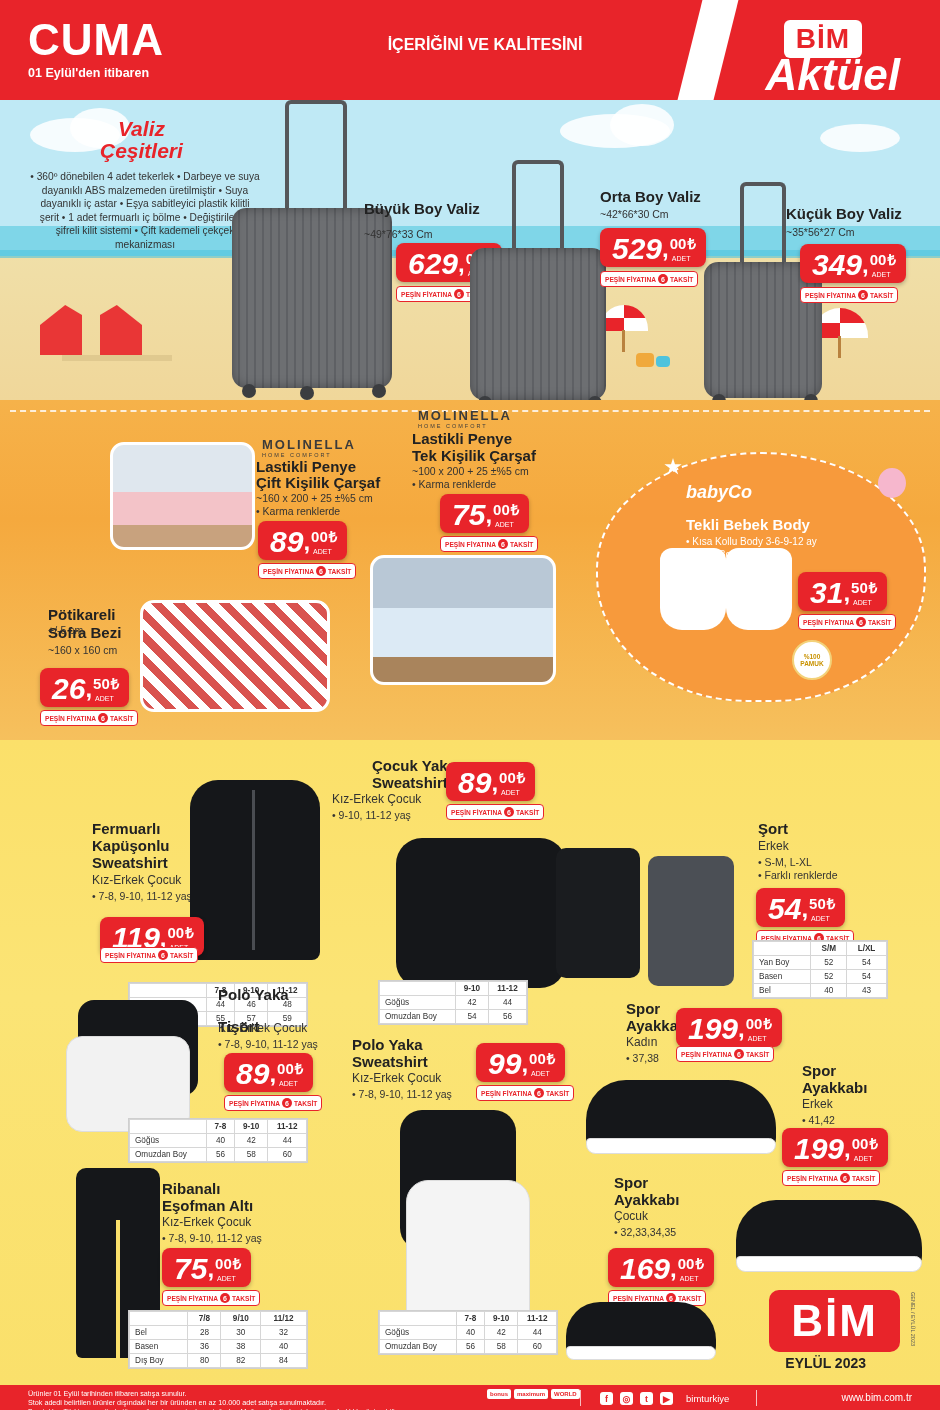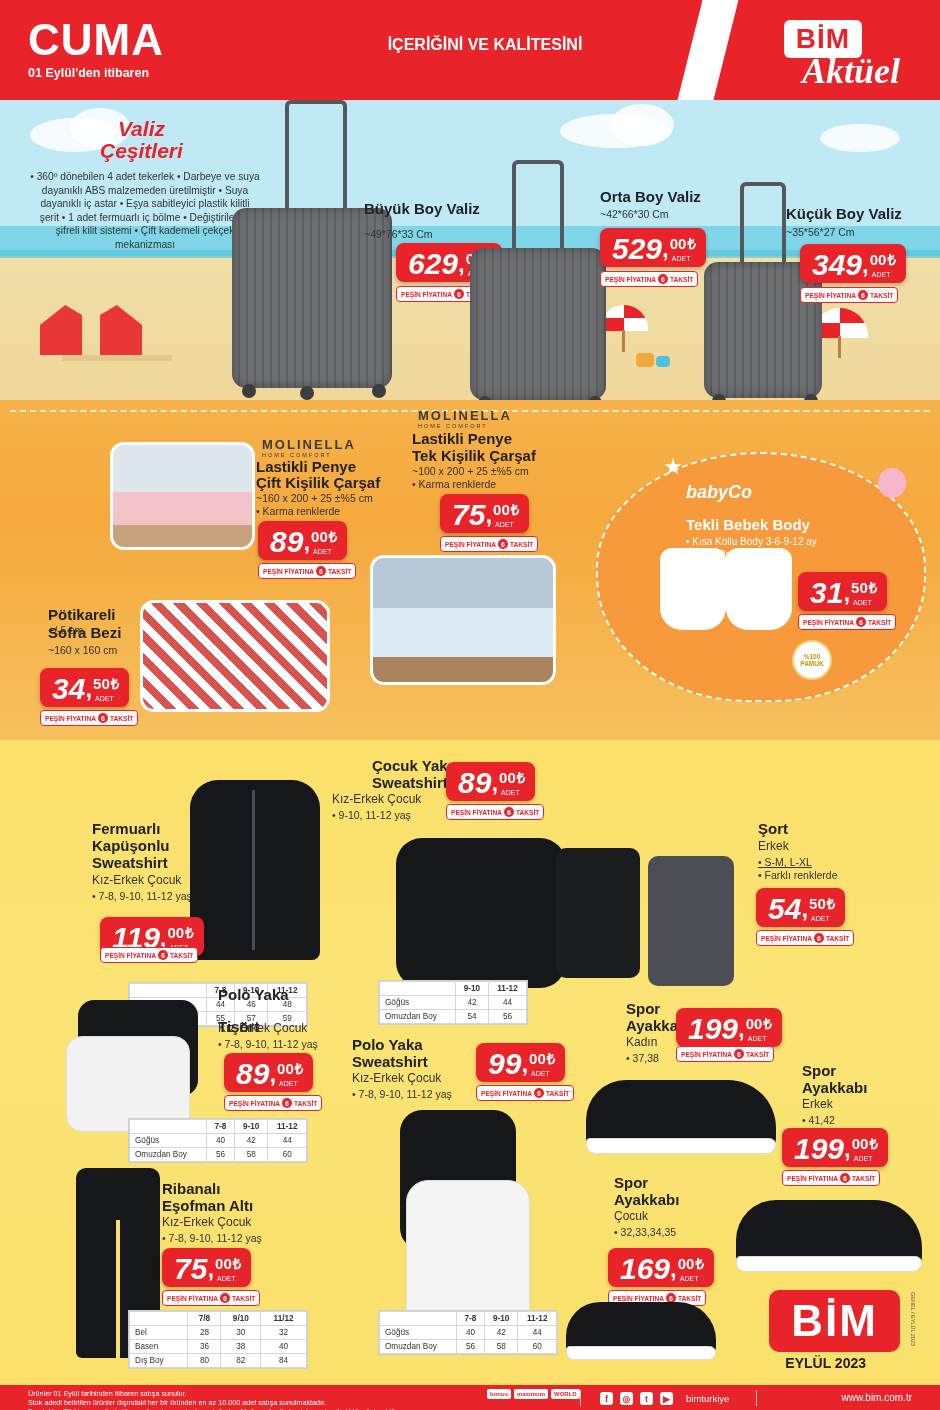--- a/index.html
+++ b/index.html
@@ -14,21 +14,21 @@
 
   
   .header { position: absolute; left: 0; top: 0; width: 940px; height: 100px; background: #e8242a; }
   .header-left { position: absolute; left: 28px; top: 18px; color: #fff; }
   .header-left .cuma { font-size: 44px; font-weight: bold; letter-spacing: 1px; line-height: 44px; }
   .header-left .since { font-size: 12.5px; font-weight: bold; margin-top: 4px; }
   .header-center { position: absolute; left: 300px; top: 32px; width: 370px; text-align: center; color: #fff;
      font-size: 16px; font-weight: bold; line-height: 26px; }
   .bim-logo-box { position: absolute; right: 78px; top: 20px; background: #fff; border-radius: 6px; padding: 3px 12px; }
   .bim-logo-box .bim { color: #e8242a; font-size: 28px; font-weight: bold; letter-spacing: 1px; }
-  .aktuel { position: absolute; right: 40px; top: 50px; color: #fff; font-size: 36px; font-style: italic; font-weight: bold; font-family: Liberation Serif, serif; }
+  .aktuel { position: absolute; right: 40px; top: 50px; color: #fff; font-size: 44px; font-style: italic; font-weight: bold; }
 
   
   .sec1 { position: absolute; left: 0; top: 100px; width: 940px; height: 300px;
      background: linear-gradient(#bfe9f5 0%, #bfe9f5 42%, #7fd6e8 42%, #7fd6e8 52%, #f0dfa8 52%, #f0d79a 100%); }
   .cloud { position: absolute; background: #fff; border-radius: 50%; opacity: .85; }
   .sec1 .c1 { left: 30px; top: 18px; width: 90px; height: 34px; }
   .sec1 .c2 { left: 70px; top: 8px; width: 60px; height: 40px; }
   .sec1 .c3 { left: 560px; top: 14px; width: 110px; height: 34px; }
   .sec1 .c4 { left: 610px; top: 4px; width: 64px; height: 42px; }
   .sec1 .c5 { left: 820px; top: 24px; width: 80px; height: 28px; }
@@ -286,21 +286,21 @@
   <div class="photo" style="left:370px;top:555px;width:186px;height:130px;
        background:linear-gradient(#b9c8d6 0 40%, #dceaf5 40% 80%, #a9845c 80% 100%);"></div>
 
   <div class="label-title" style="left:48px;top:606px;">Pötikareli</div>
   <div class="label-title" style="left:48px;top:624px;">Sofra Bezi</div>
   <div class="label-sub" style="left:48px;top:644px;">~160 x 160 cm</div>
   <div class="label-sub" style="left:48px;top:624px;">+/-5 cm</div>
   <div class="photo" style="left:140px;top:600px;width:190px;height:112px;
        background:repeating-linear-gradient(45deg,#d9534f 0 8px,#fff 8px 16px);"></div>
   <div class="price" style="left:40px;top:668px;">
-    <span class="int">34</span>
+    <span class="int">26</span>
     <span class="comma">,</span>
     <span class="dcol">
       <span class="drow">
         <span class="dec">50</span>
         <span class="lira">₺</span>
       </span>
       <span class="adet">ADET</span>
     </span>
   </div>
   <div class="taksit" style="left:40px;top:710px;">
@@ -588,39 +588,65 @@
         <td>56</td>
         <td>58</td>
         <td>60</td>
       </tr>
     </tbody>
       </table>
   </div>
 
   <div class="label-title" style="left:758px;top:820px;">Şort</div>
   <div class="label-sub" style="left:758px;top:840px;font-size:12px;">Erkek</div>
-  <div class="label-sub" style="left:758px;top:856px;text-decoration:underline;">• S-M, L-XL</div>
+  <div class="label-sub" style="left:758px;top:856px;">• S-M, L-XL</div>
   <div class="label-sub" style="left:758px;top:869px;">• Farklı renklerde</div>
   <div class="garment" style="left:556px;top:848px;width:84px;height:130px;background:#1a1c1f;border-radius:10px;"></div>
   <div class="garment" style="left:648px;top:856px;width:86px;height:130px;background:#4b4f55;border-radius:10px;"></div>
   <div class="price" style="left:756px;top:888px;">
     <span class="int">54</span>
     <span class="comma">,</span>
     <span class="dcol">
       <span class="drow">
         <span class="dec">50</span>
         <span class="lira">₺</span>
       </span>
       <span class="adet">ADET</span>
     </span>
   </div>
   <div class="taksit" style="left:756px;top:930px;">
     <span>PEŞİN FİYATINA</span>
     <span class="six">6</span>
     <span>TAKSİT</span>
+  </div>
+  <div class="sizetable" style="left:752px;top:940px;width:136px;">
+    <table>
+      <tbody>
+          <tr>
+        <th></th>
+        <th>S/M</th>
+        <th>L/XL</th>
+      </tr>
+      <tr>
+        <td class="rowhead">Yan Boy</td>
+        <td>52</td>
+        <td>54</td>
+      </tr>
+      <tr>
+        <td class="rowhead">Basen</td>
+        <td>52</td>
+        <td>54</td>
+      </tr>
+      <tr>
+        <td class="rowhead">Bel</td>
+        <td>40</td>
+        <td>43</td>
+      </tr>
+    </tbody>
+      </table>
   </div>
 
   <div class="label-title" style="left:626px;top:1000px;">Spor</div>
   <div class="label-title" style="left:626px;top:1017px;">Ayakkabı</div>
   <div class="label-sub" style="left:626px;top:1036px;font-size:12px;">Kadın</div>
   <div class="label-sub" style="left:626px;top:1052px;">• 37,38</div>
   <div class="price" style="left:676px;top:1008px;">
     <span class="int">199</span>
     <span class="comma">,</span>
     <span class="dcol">

